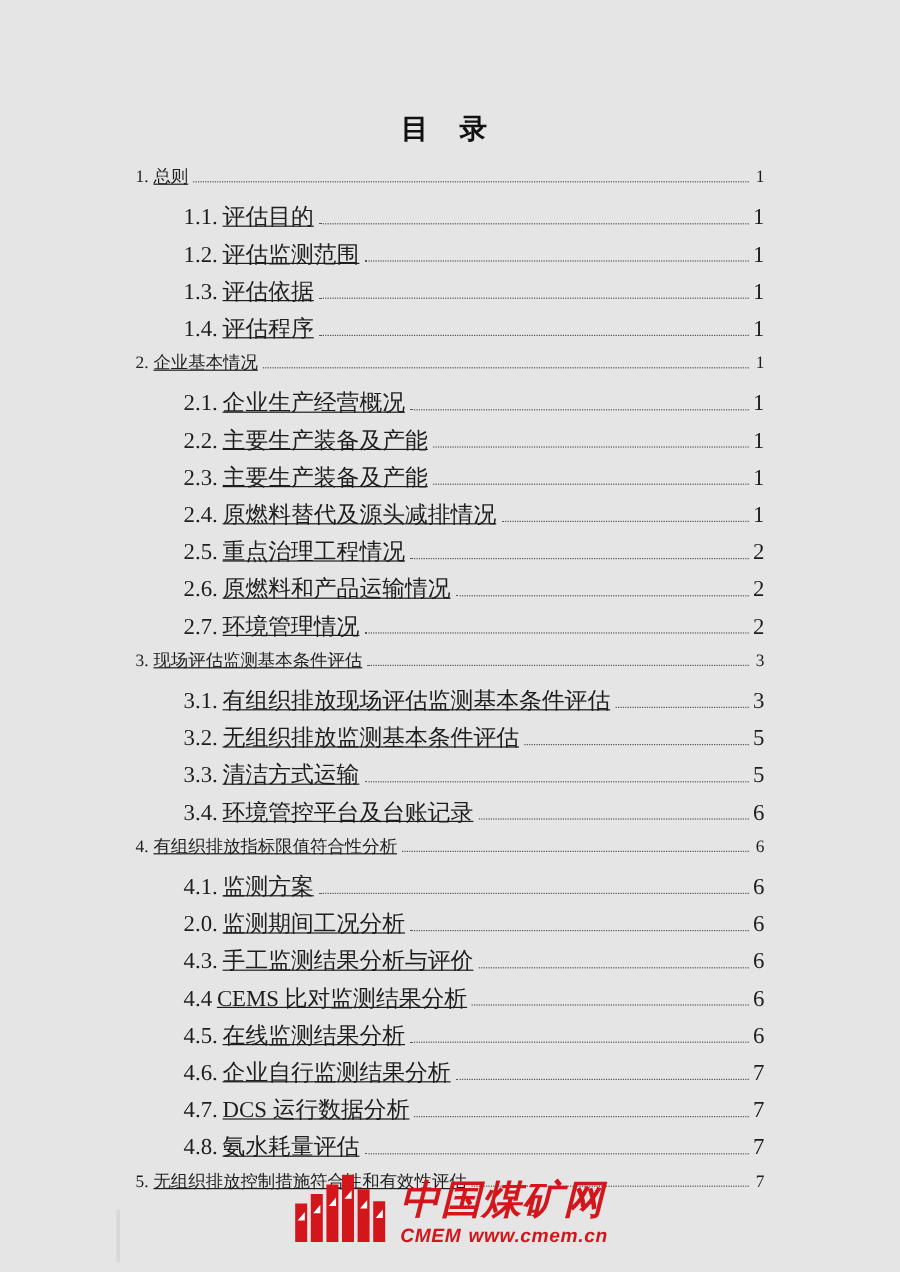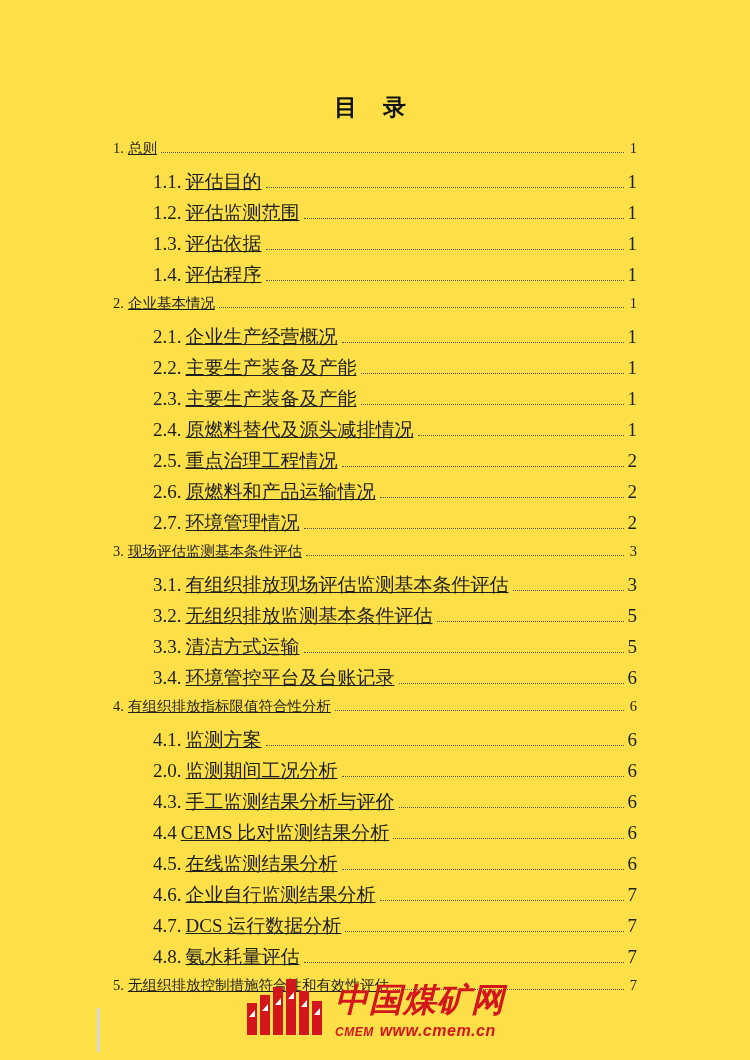--- a/index.html
+++ b/index.html
@@ -13,21 +13,21 @@
     position: relative;
     font-family: "Liberation Serif", serif;
     color: #1a1a1a;
     overflow: hidden;
   }
   .page {
     position: absolute;
     left: 0; top: 0;
     width: 750px;
     height: 1060px;
-    background: #fde047;
+    background: #e5e5e5;
   }
   .toc-title {
     text-align: center;
     font-size: 23px;
     font-weight: bold;
     letter-spacing: 10px;
     margin-top: 92px;
     margin-bottom: 18px;
     font-family: "Liberation Serif", serif;
     color: #111;
@@ -117,21 +117,21 @@
     font-weight: bold;
     color: #d3161c;
     font-family: "Liberation Sans", sans-serif;
     letter-spacing: 0.5px;
     display: flex;
     align-items: baseline;
     gap: 6px;
   }
   .logo-cmem {
     color: #d3161c;
-    font-size: 12px;
+    font-size: 16px;
     font-weight: bold;
   }
   .left-mark {
     position: absolute;
     left: 97px;
     bottom: 8px;
     width: 3px;
     height: 44px;
     background: #d8d8d8;
   }

